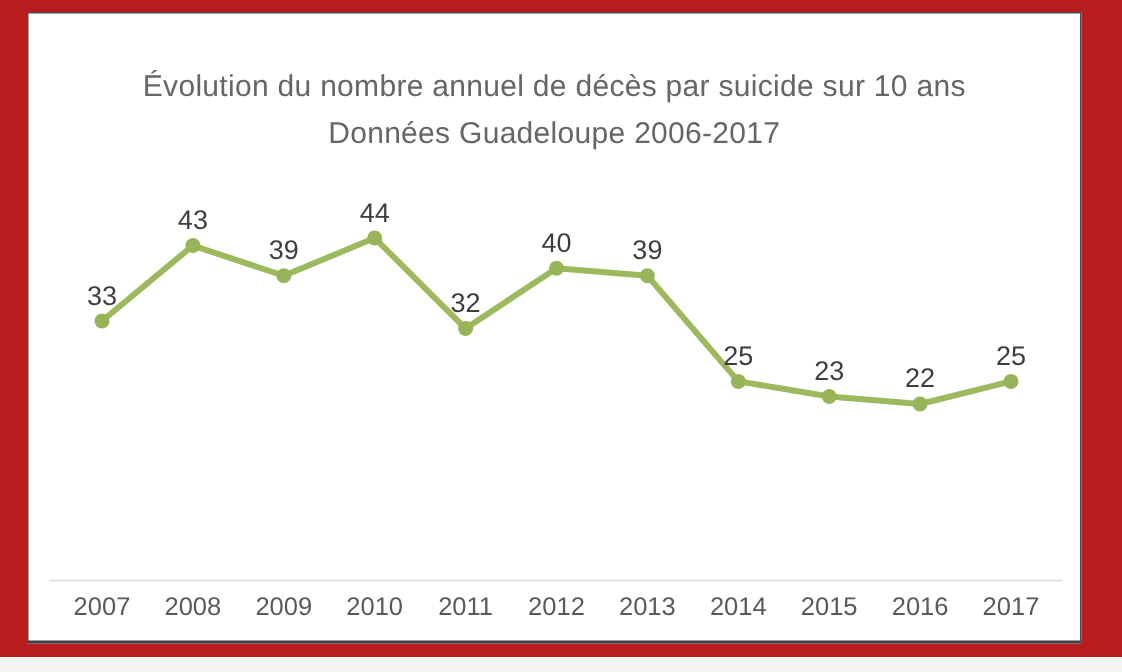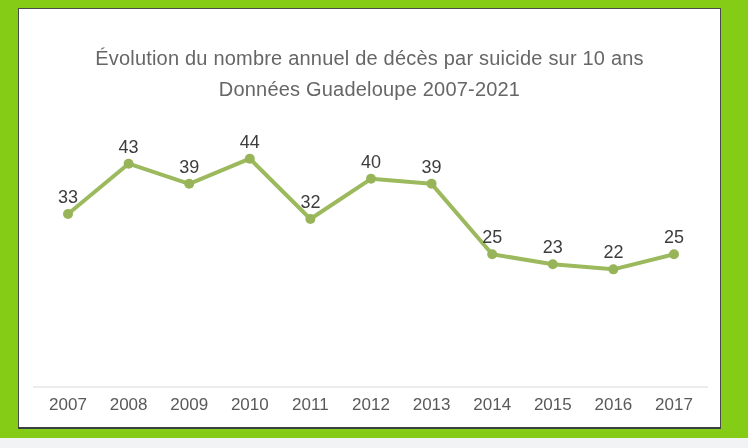--- a/index.html
+++ b/index.html
@@ -5,21 +5,21 @@
   html, body {
     margin: 0;
     padding: 0;
     background: #ffffff;
     font-family: "Liberation Sans", sans-serif;
   }
   .stage {
     position: relative;
     width: 748px;
     height: 448px;
-    background: #84cc16;
+    background: #b91c1c;
     overflow: hidden;
   }
   .chart-frame {
     position: absolute;
     left: 18px;
     top: 8px;
     width: 703px;
     height: 421px;
     box-sizing: border-box;
     border: 1px solid #4a4a4a;
@@ -51,21 +51,21 @@
     background: #f1f3f4;
   }
 </style>
 </head>
 <body>
 
 <div class="stage">
   <div class="chart-frame">
     <div class="title-block">
       <div>Évolution du nombre annuel de décès par suicide sur 10 ans</div>
-      <div>Données Guadeloupe 2007-2021</div>
+      <div>Données Guadeloupe 2006-2017</div>
     </div>
     <svg class="chart-svg" width="701" height="417" viewBox="0 0 701 417">
         <line x1="14" y1="378" x2="689" y2="378" stroke="#d9d9d9" stroke-width="1"></line>
         <polyline points="49,205.01 109.6,154.70999999999998 170.2,174.82999999999998 230.8,149.67999999999998 291.4,210.04 352,169.79999999999998 412.6,174.82999999999998 473.2,245.25 533.8,255.31 594.4,260.34 655,245.25" fill="none" stroke="#9CBA5D" stroke-width="4" stroke-linejoin="round" stroke-linecap="round"></polyline>
         <circle cx="49" cy="205.01" r="5" fill="#97B558"></circle>
         <text x="49" y="194.01" text-anchor="middle" font-size="18" fill="#3d3d3d" font-family="&quot;Liberation Sans&quot;, sans-serif">33</text>
         <text x="49" y="401" text-anchor="middle" font-size="17" fill="#595959" font-family="&quot;Liberation Sans&quot;, sans-serif">2007</text>
         <circle cx="109.6" cy="154.70999999999998" r="5" fill="#97B558"></circle>
         <text x="109.6" y="143.70999999999998" text-anchor="middle" font-size="18" fill="#3d3d3d" font-family="&quot;Liberation Sans&quot;, sans-serif">43</text>
         <text x="109.6" y="401" text-anchor="middle" font-size="17" fill="#595959" font-family="&quot;Liberation Sans&quot;, sans-serif">2008</text>

